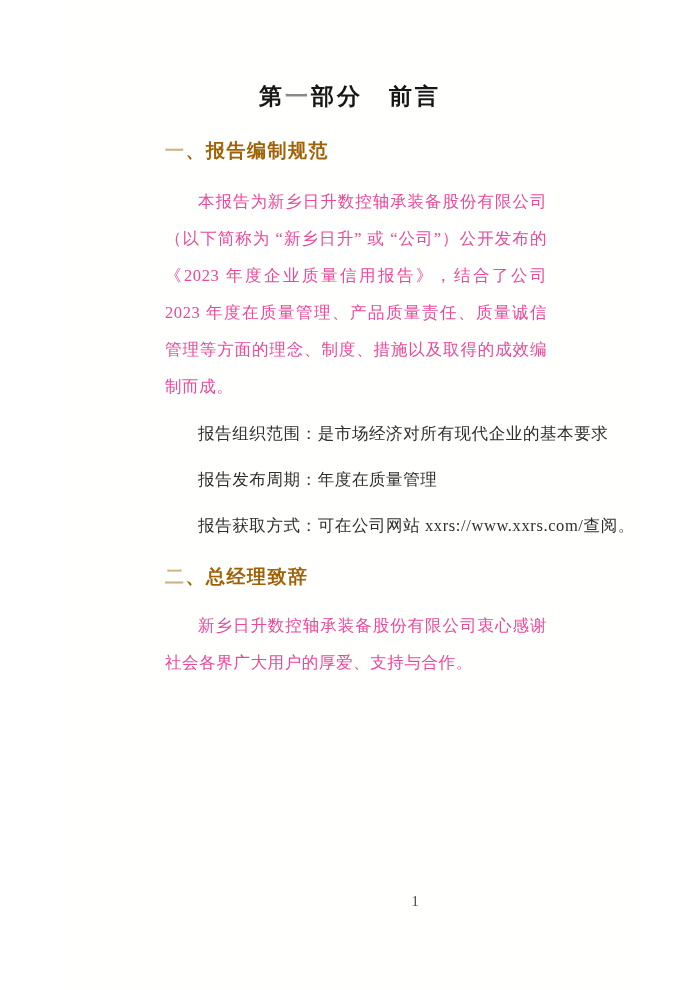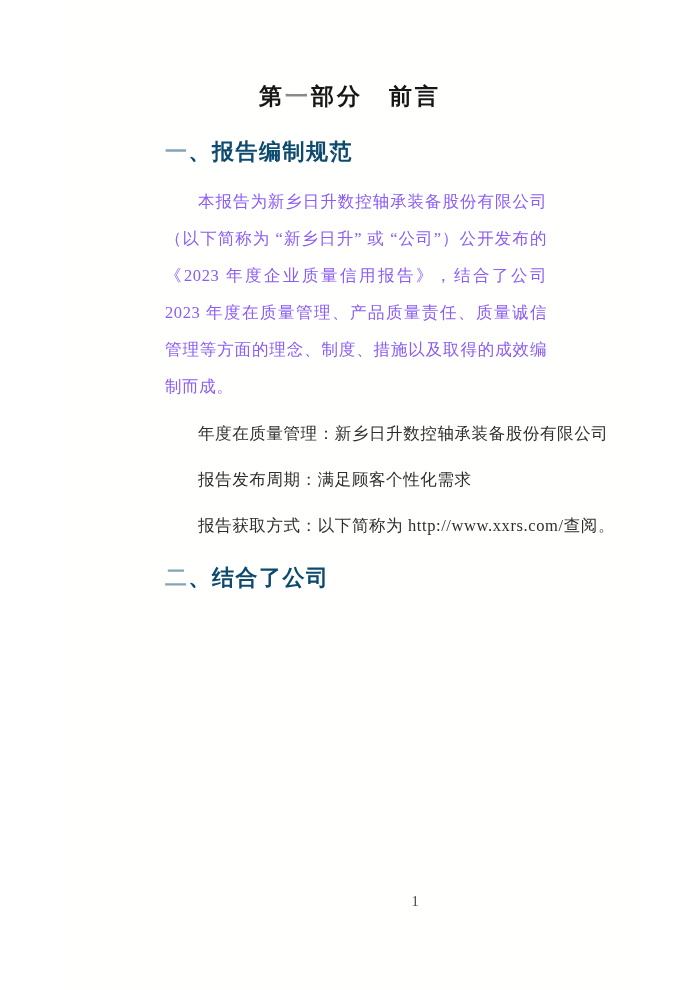--- a/index.html
+++ b/index.html
@@ -23,40 +23,41 @@
     margin: 0 12px 0 0;
     text-align: center;
     font-size: 23px;
     font-weight: 700;
     letter-spacing: 3px;
     color: #161616;
     line-height: 30px;
   }
   .sec-heading {
     margin: 27px 0 0 0;
-    font-size: 22px;
+    font-size: 19px;
     font-weight: 700;
     letter-spacing: 1.5px;
-    color: #0c4a6e;
+    color: #a16207;
     line-height: 26px;
+    font-family: Liberation Mono, monospace;
   }
   .sec-heading.second {
     margin-top: 16px;
   }
   .faint {
     opacity: 0.5;
   }
   .para {
     margin: 10px 0 0 0;
     font-size: 16.5px;
     line-height: 37px;
     letter-spacing: 0.6px;
     text-align: justify;
     text-indent: 2em;
-    color: #8b5cf6;
+    color: #ec4899;
   }
   .meta {
     margin: 0;
     font-size: 16.5px;
     line-height: 46px;
     letter-spacing: 0.6px;
     text-indent: 2em;
     white-space: nowrap;
     color: #2e2e2e;
   }
@@ -80,24 +81,25 @@
 <div class="page">
 
   <h1 class="doc-title"><span>第</span><span class="faint">一</span><span>部分　前言</span></h1>
 
   <h2 class="sec-heading"><span class="faint">一</span><span>、报告编制规范</span></h2>
 
   <p class="para" style="margin-top:18px">本报告为新乡日升数控轴承装备股份有限公司（以下简称为 “新乡日升” 或 “公司”）公开发布的《2023 年度企业质量信用报告》，结合了公司 2023 年度在质量管理、产品质量责任、质量诚信管理等方面的理念、制度、措施以及取得的成效编制而成。</p>
 
 
   <div class="meta-block">
-    <p class="meta">年度在质量管理：新乡日升数控轴承装备股份有限公司</p>
-    <p class="meta">报告发布周期：满足顾客个性化需求</p>
-    <p class="meta">报告获取方式：以下简称为 http://www.xxrs.com/查阅。</p>
+    <p class="meta">报告组织范围：是市场经济对所有现代企业的基本要求</p>
+    <p class="meta">报告发布周期：年度在质量管理</p>
+    <p class="meta">报告获取方式：可在公司网站 xxrs://www.xxrs.com/查阅。</p>
   </div>
 
-  <h2 class="sec-heading second"><span class="faint">二</span><span>、结合了公司</span></h2>
+  <h2 class="sec-heading second"><span class="faint">二</span><span>、总经理致辞</span></h2>
 
+  <p class="para" style="margin-top:16px">新乡日升数控轴承装备股份有限公司衷心感谢社会各界广大用户的厚爱、支持与合作。</p>
 
 
   <div class="page-number">1</div>
 
 </div>
 
 </body></html>

